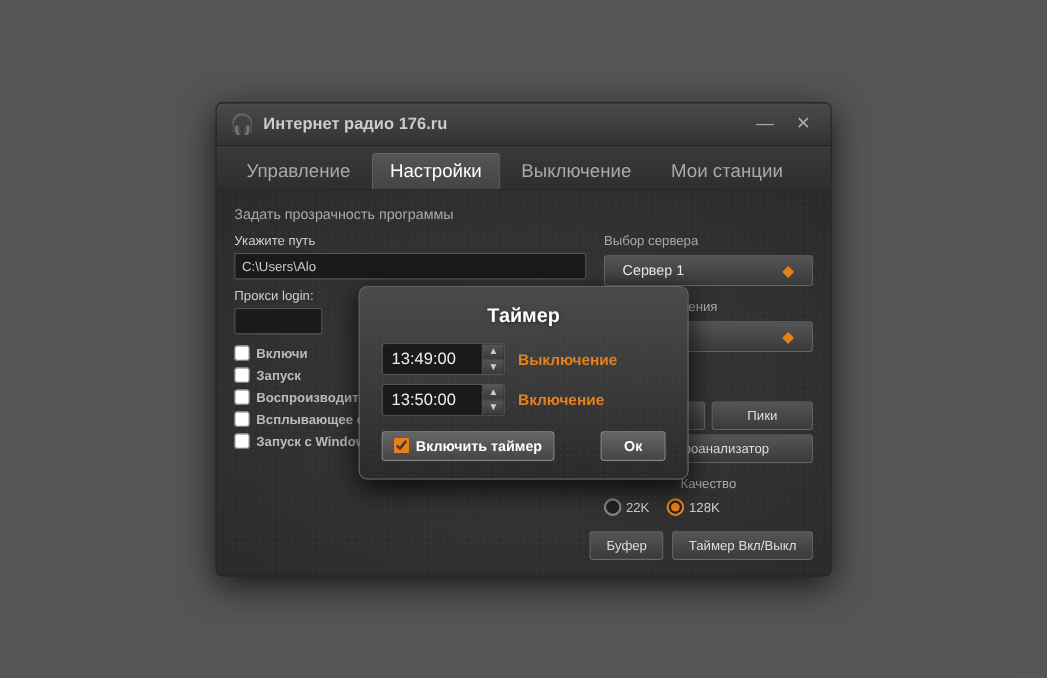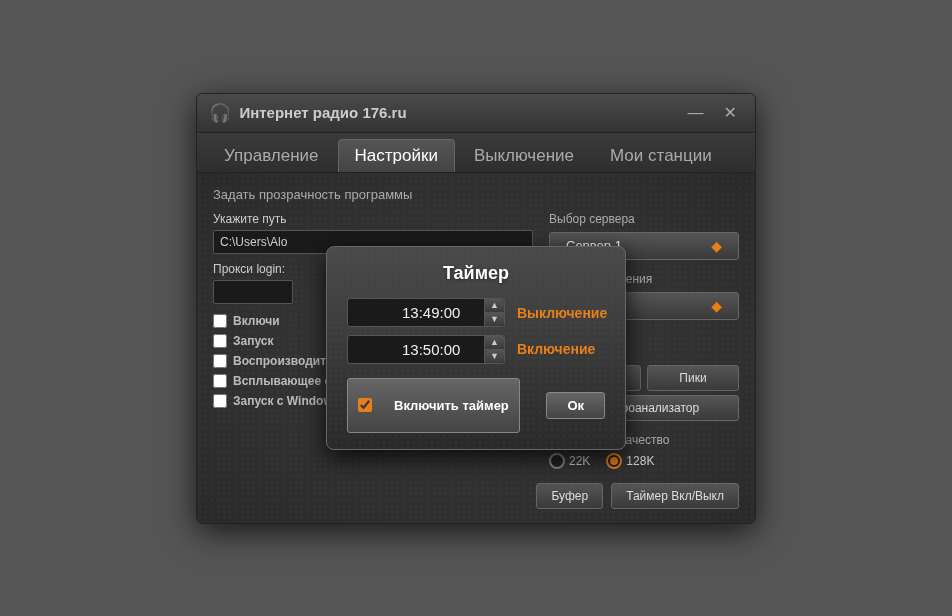--- a/index.html
+++ b/index.html
@@ -379,21 +379,20 @@
       justify-content: center;
     }
 
     .time-input-wrap {
       display: flex;
       align-items: center;
       background: #1a1a1a;
       border: 1px solid #555;
       border-radius: 3px;
       overflow: hidden;
-      padding-left: 46px;
     }
 
     .time-input {
       background: #1a1a1a;
       border: none;
       color: #eee;
       font-size: 15px;
       padding: 5px 8px;
       width: 90px;
       outline: none;
@@ -425,25 +424,25 @@
 
     .timer-bottom {
       display: flex;
       align-items: center;
       justify-content: space-between;
     }
 
     .enable-timer-wrap {
       display: flex;
       align-items: center;
-      gap: 22px;
+      gap: 6px;
       background: linear-gradient(180deg, #666 0%, #444 100%);
       border: 1px solid #888;
       border-radius: 3px;
-      padding: 19px 10px;
+      padding: 5px 10px;
       cursor: pointer;
     }
 
     .enable-timer-wrap input[type=checkbox] {
       accent-color: #e8801a;
       width: 14px;
       height: 14px;
     }
 
     .enable-timer-label {

